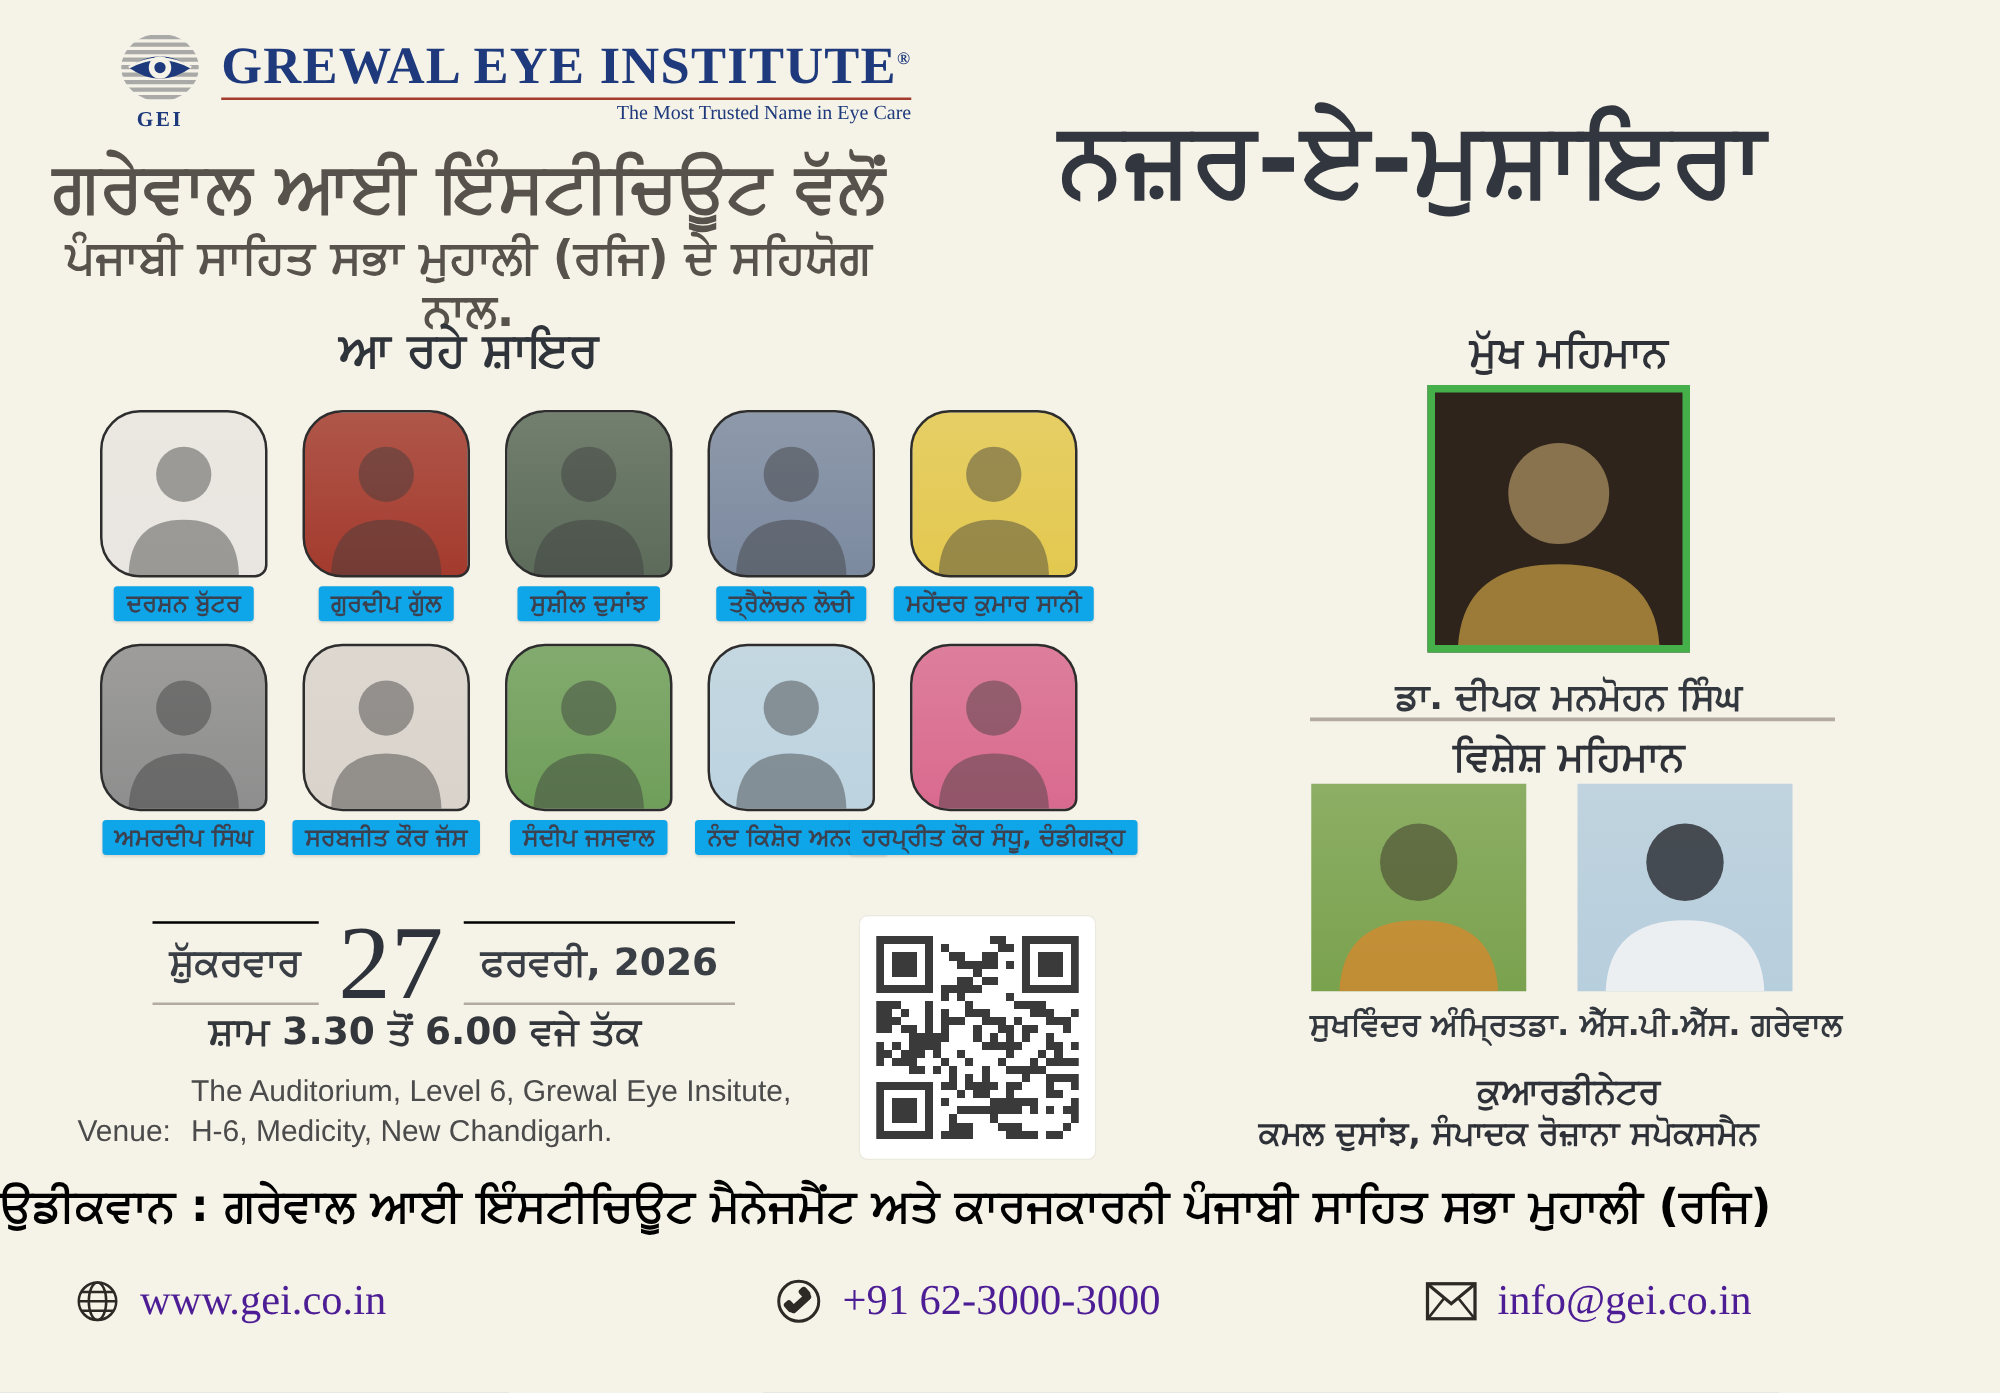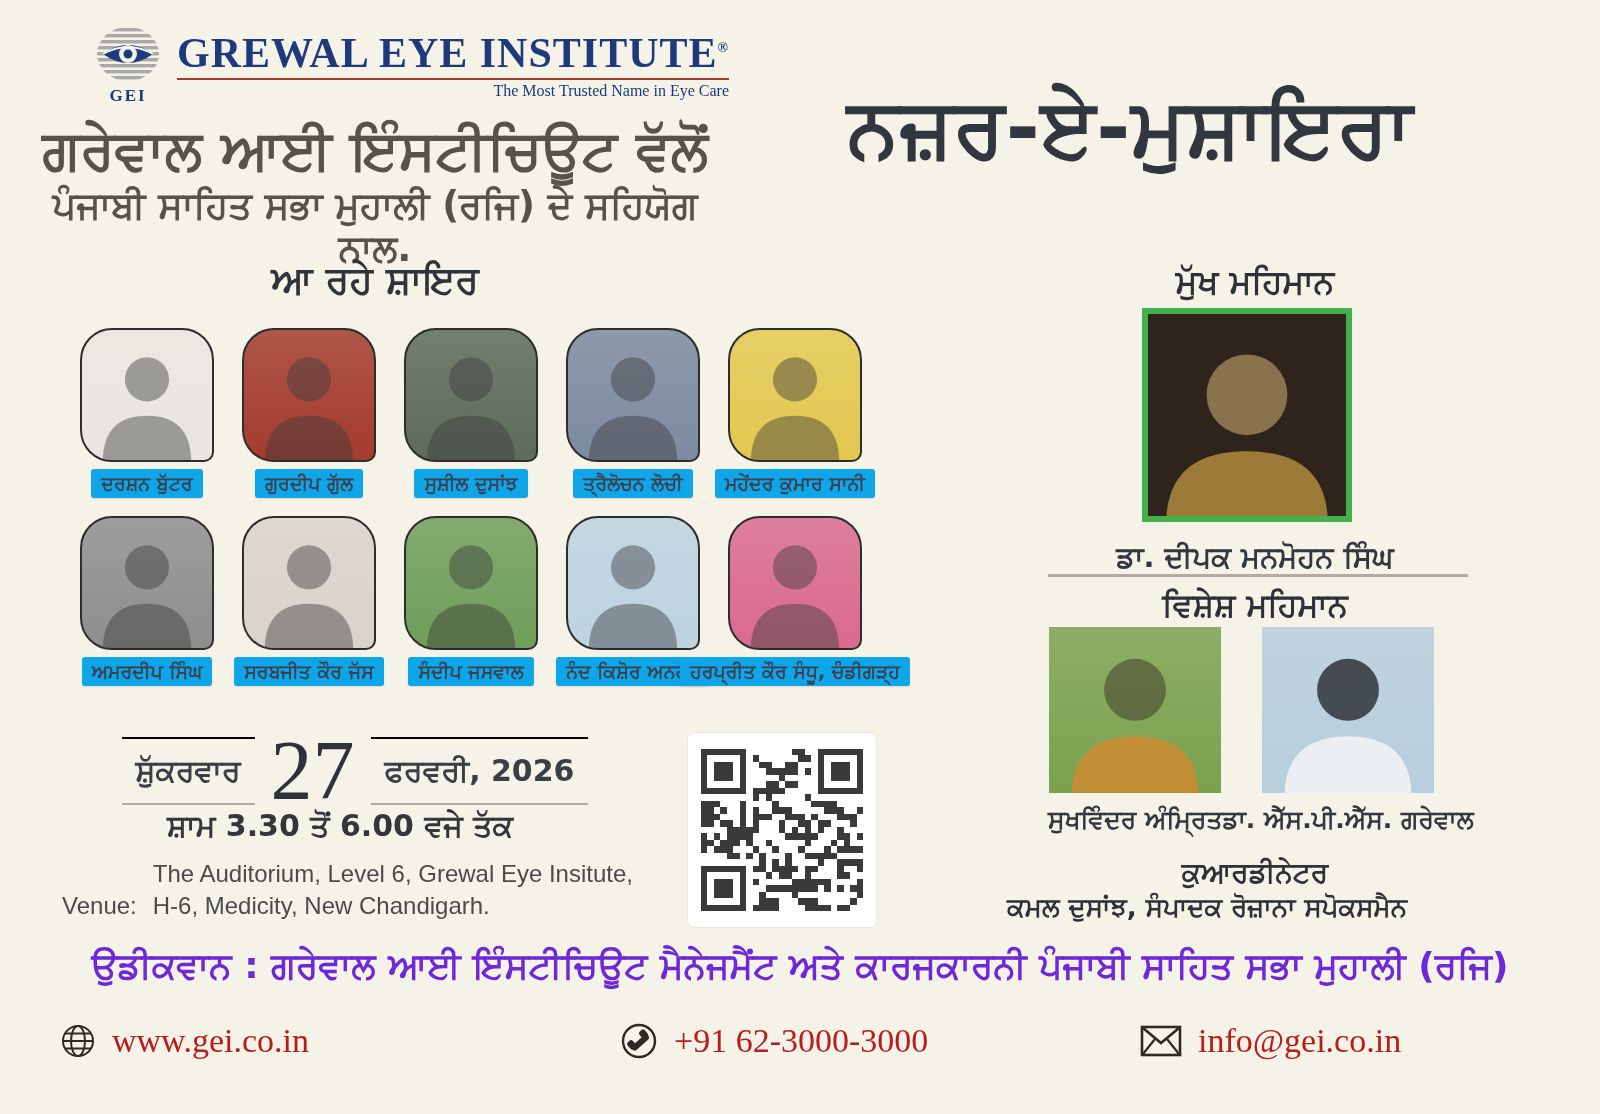--- a/index.html
+++ b/index.html
@@ -75,24 +75,24 @@
     display:flex; justify-content:space-between; padding:0 8px; }
   .guest-col { display:flex; flex-direction:column; align-items:center; }
   .guest-photo { width:172px; height:166px; position:relative; overflow:hidden; background:#b7cedd; }
   .guest-name { margin-top:12px; font-size:25px; font-weight:bold; color:#33373e; white-space:nowrap; }
   .coord-heading { position:absolute; left:1000px; top:856px; width:510px; text-align:center;
     font-size:28px; font-weight:600; color:#2e3238; }
   .coord-line { position:absolute; left:912px; top:892px; width:590px; text-align:center;
     font-size:26px; font-weight:600; color:#2e3238; white-space:nowrap; }
 
   
-  .hosts-line { position:absolute; left:0; top:945px; width:1600px; text-align:center;
-    font-size:36px; font-weight:bold; color:#6d28d9; }
+  .hosts-line { position:absolute; left:0; top:945px; width:1600px; text-align:left;
+    font-size:36px; font-weight:bold; color:#000000; }
   .footer-item { position:absolute; top:1022px; display:flex; align-items:center; gap:16px;
-    font-family:"Liberation Serif", serif; font-size:34px; color:#b91c1c; }
+    font-family:"Liberation Serif", serif; font-size:34px; color:#4c1d95; }
   .footer-item svg { display:block; }
   .f-web { left:60px; }
   .f-phone { left:620px; }
   .f-mail { left:1140px; }
 </style>
 </head>
 <body>
 
 <div class="poster">
 

